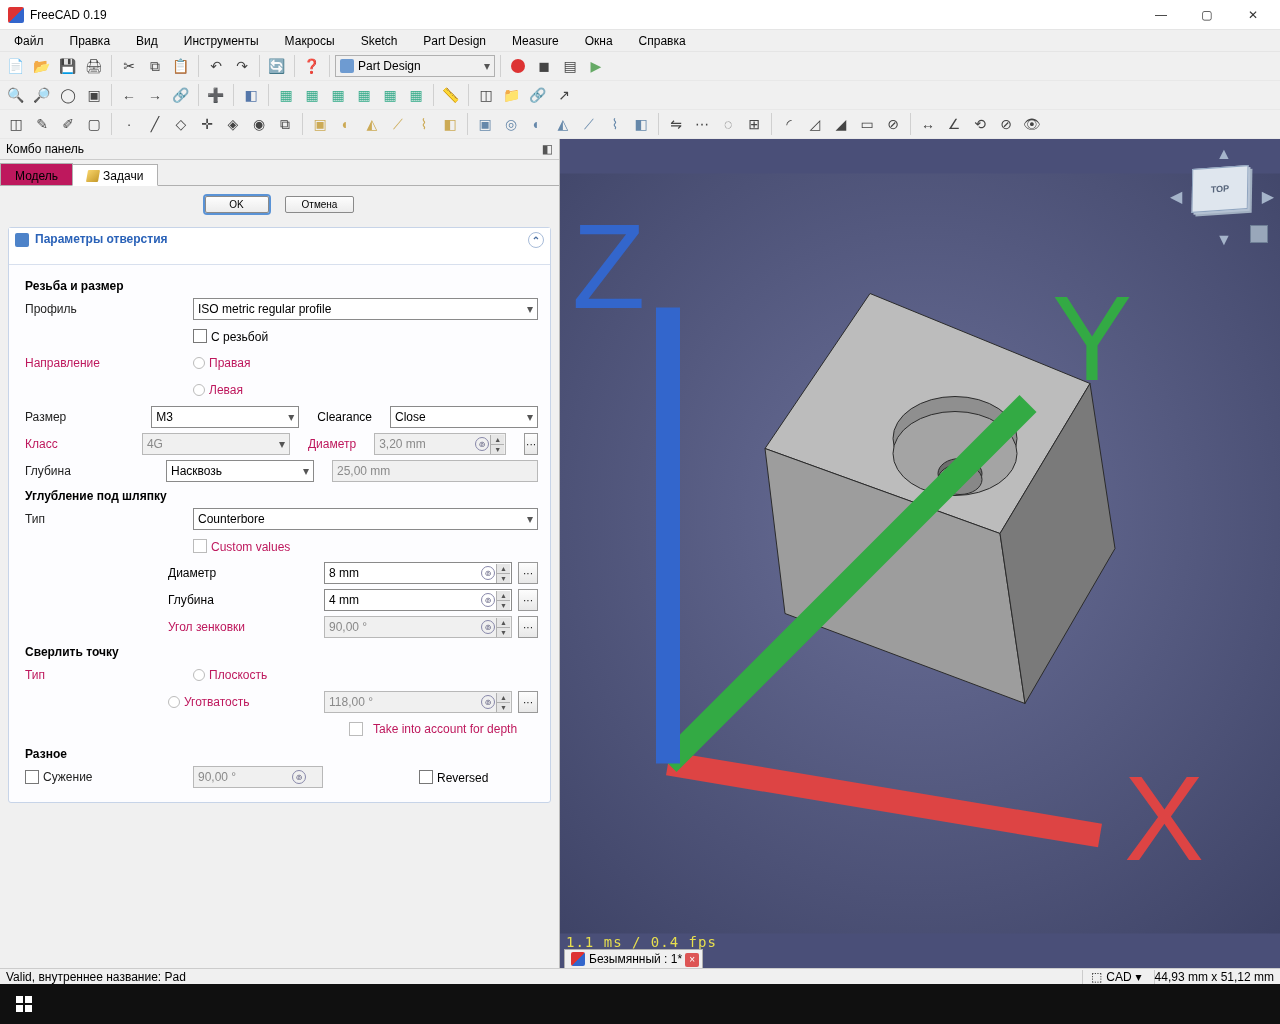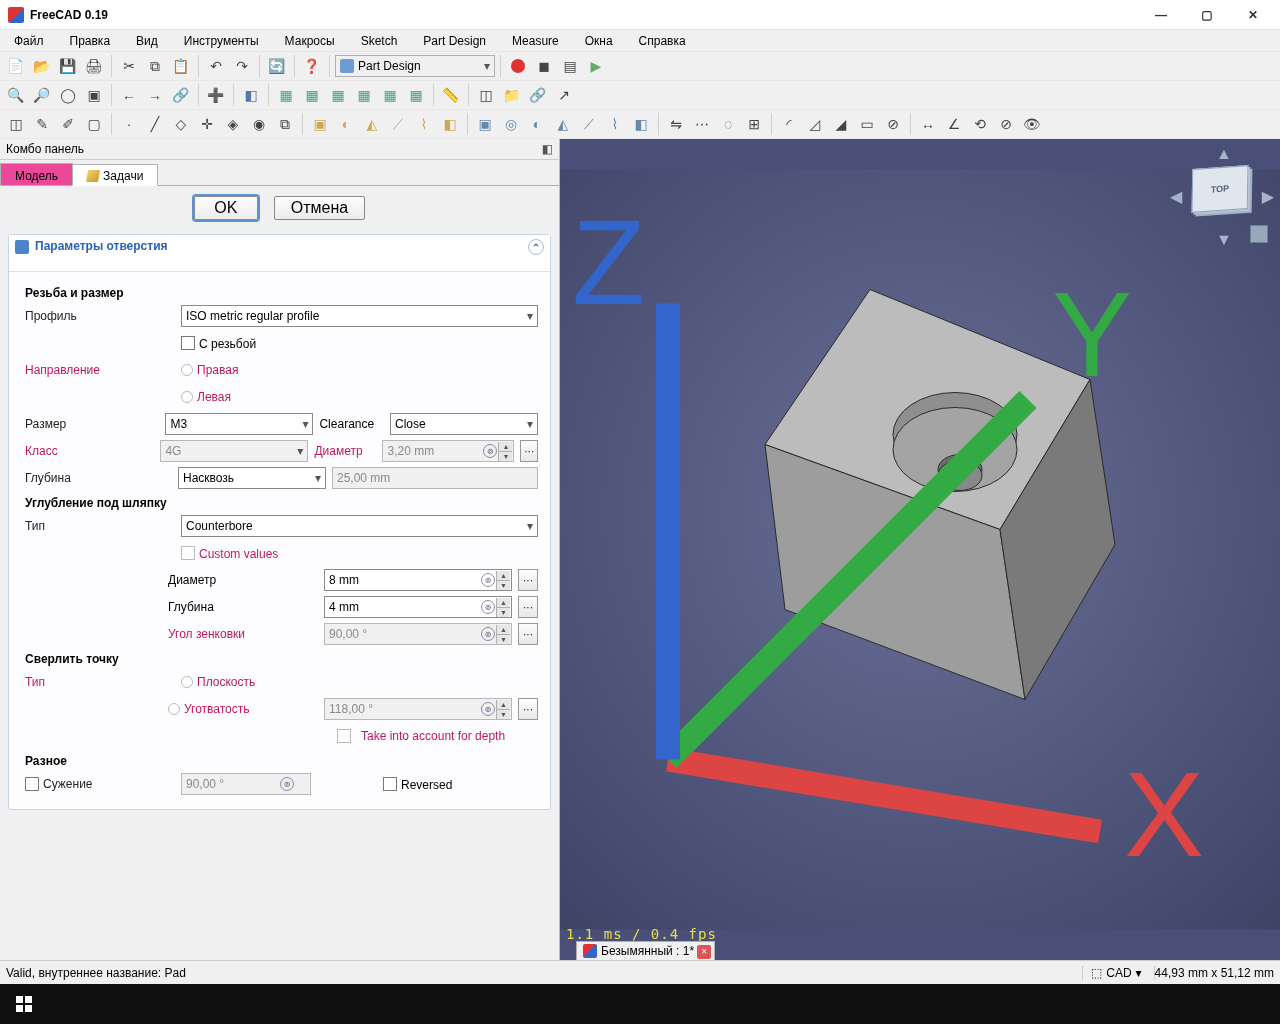--- a/index.html
+++ b/index.html
@@ -15,21 +15,20 @@
   }
 
   
   .titlebar {
     height: 30px;
     background: #fff;
     display: flex;
     align-items: center;
     padding: 0 4px 0 8px;
     border-bottom: 1px solid #e5e5e5;
-    font-weight: bold;
   }
   .titlebar .app-icon {
     width: 16px; height: 16px;
     background: linear-gradient(135deg,#d33 50%,#36c 50%);
     border-radius: 2px;
     margin-right: 6px;
   }
   .titlebar .title { flex: 1; font-size: 12px; }
   .titlebar .win-btns { display: flex; }
   .titlebar .win-btns div {
@@ -115,21 +114,21 @@
   .tabs {
     display: flex;
     background: #f0f0f0;
     border-bottom: 1px solid #b0b0b0;
     height: 26px;
   }
   .tab {
     padding: 4px 14px 2px;
     border: 1px solid #b0b0b0;
     border-bottom: none;
-    background: #ec4899;
+    background: #be185d;
     margin-right: -1px;
     margin-top: 3px;
     font-size: 12px;
     display: flex; align-items: center; gap:4px;
   }
   .tab.active {
     background: #fff;
     border-bottom: 1px solid #fff;
     position: relative; top: 1px;
     font-weight: normal;
@@ -143,21 +142,21 @@
   }
   .btnrow {
     display: flex; justify-content: center; gap: 16px; margin-bottom: 14px;
   }
   .qbtn {
     min-width: 64px;
     padding: 2px 16px;
     background: linear-gradient(#fdfdfd,#ececec);
     border: 1px solid #8a8a8a;
     border-radius: 2px;
-    font-size: 16px;
+    font-size: 10px;
   }
   .qbtn.primary { box-shadow: 0 0 0 2px #5a93d6; }
 
   .groupbox {
     border: 1px solid #c7d4e8;
     border-radius: 3px;
     background: #fdfdff;
   }
   .group-head {
     background: #ffffff;
@@ -174,21 +173,21 @@
   }
   .group-head .collapse {
     position:absolute; right:6px; top:4px;
     width:16px;height:16px;border:1px solid #a8bcd9;border-radius:8px;
     display:flex;align-items:center;justify-content:center;font-size:10px;color:#4a6fa1;
     background:#fff;
   }
   .group-body { padding: 8px 12px 10px 16px; }
 
   .section-title { font-weight:bold; font-size:12px; margin: 6px 0 4px; }
-  .prow { display: flex; align-items: center; margin: 3px 0; gap: 6px; min-height:24px;}
+  .prow { display: flex; align-items: center; margin: 3px 0; gap: 18px; min-height:24px;}
   .plabel { width: 150px; font-size: 12px; color:#222;}
   .plabel.disabled, .disabled { color:#be185d; }
   .pselect, .pinput {
     height: 22px;
     border: 1px solid #8a8a8a;
     background: #fff;
     padding: 0 18px 0 4px;
     font-size: 12px;
     position: relative;
     display:flex; align-items:center;
@@ -235,31 +234,31 @@
   }
   .navcube .cube {
     position:absolute; left:20px; top:20px; width:56px; height:44px;
     background:#dfe6ee; border:1px solid #8fa4bf; transform: skewX(-5deg) rotate(-4deg);
     box-shadow: 2px 2px 0 #b5c2d3, 4px 4px 0 #a2b0c2;
     font-size:9px; color:#56647a; display:flex;align-items:center;justify-content:center;font-weight:bold;
   }
   .navcube .arrow { position:absolute; color:#a5b4ca; font-size:16px;}
   .miniaxis { position:absolute; right:12px; bottom:30px; width:60px; height:60px; }
   .doc-tab {
-    position:absolute; left:16px; bottom:0;
+    position:absolute; left:4px; bottom:0;
     background:#f0f0f0; border:1px solid #b0b0b0; border-bottom:none;
     padding:2px 20px 2px 6px; font-size:12px;
     display:flex; align-items:center; gap:4px;
   }
   .doc-tab .ico-fc{ width:14px;height:14px;background:linear-gradient(135deg,#d33 50%,#36c 50%);border-radius:2px;}
   .doc-tab .close{ position:absolute; right:3px; top:3px; width:14px;height:14px;background:#d55;color:#fff;font-size:10px;line-height:14px;text-align:center;border-radius:2px;}
 
   
   .statusbar {
-    height:24px; background:#f0f0f0; border-top:1px solid #ccc;
+    height:16px; background:#f0f0f0; border-top:1px solid #ccc;
     display:flex; align-items:center; padding:0 6px; font-size:12px;
     justify-content:space-between;
   }
   .status-right{display:flex;align-items:center;gap:12px;}
   .cad-ind{display:flex;align-items:center;gap:4px;border-left:1px solid #ccc;padding-left:8px;}
   .dim-ind{border-left:1px solid #ccc;}
 
   
   .taskbar{ height:40px;background:#101010;display:flex;align-items:center;padding:0 4px;}
   .taskbar .win{width:40px;height:40px;display:flex;align-items:center;justify-content:center;color:#fff;font-size:16px;}

